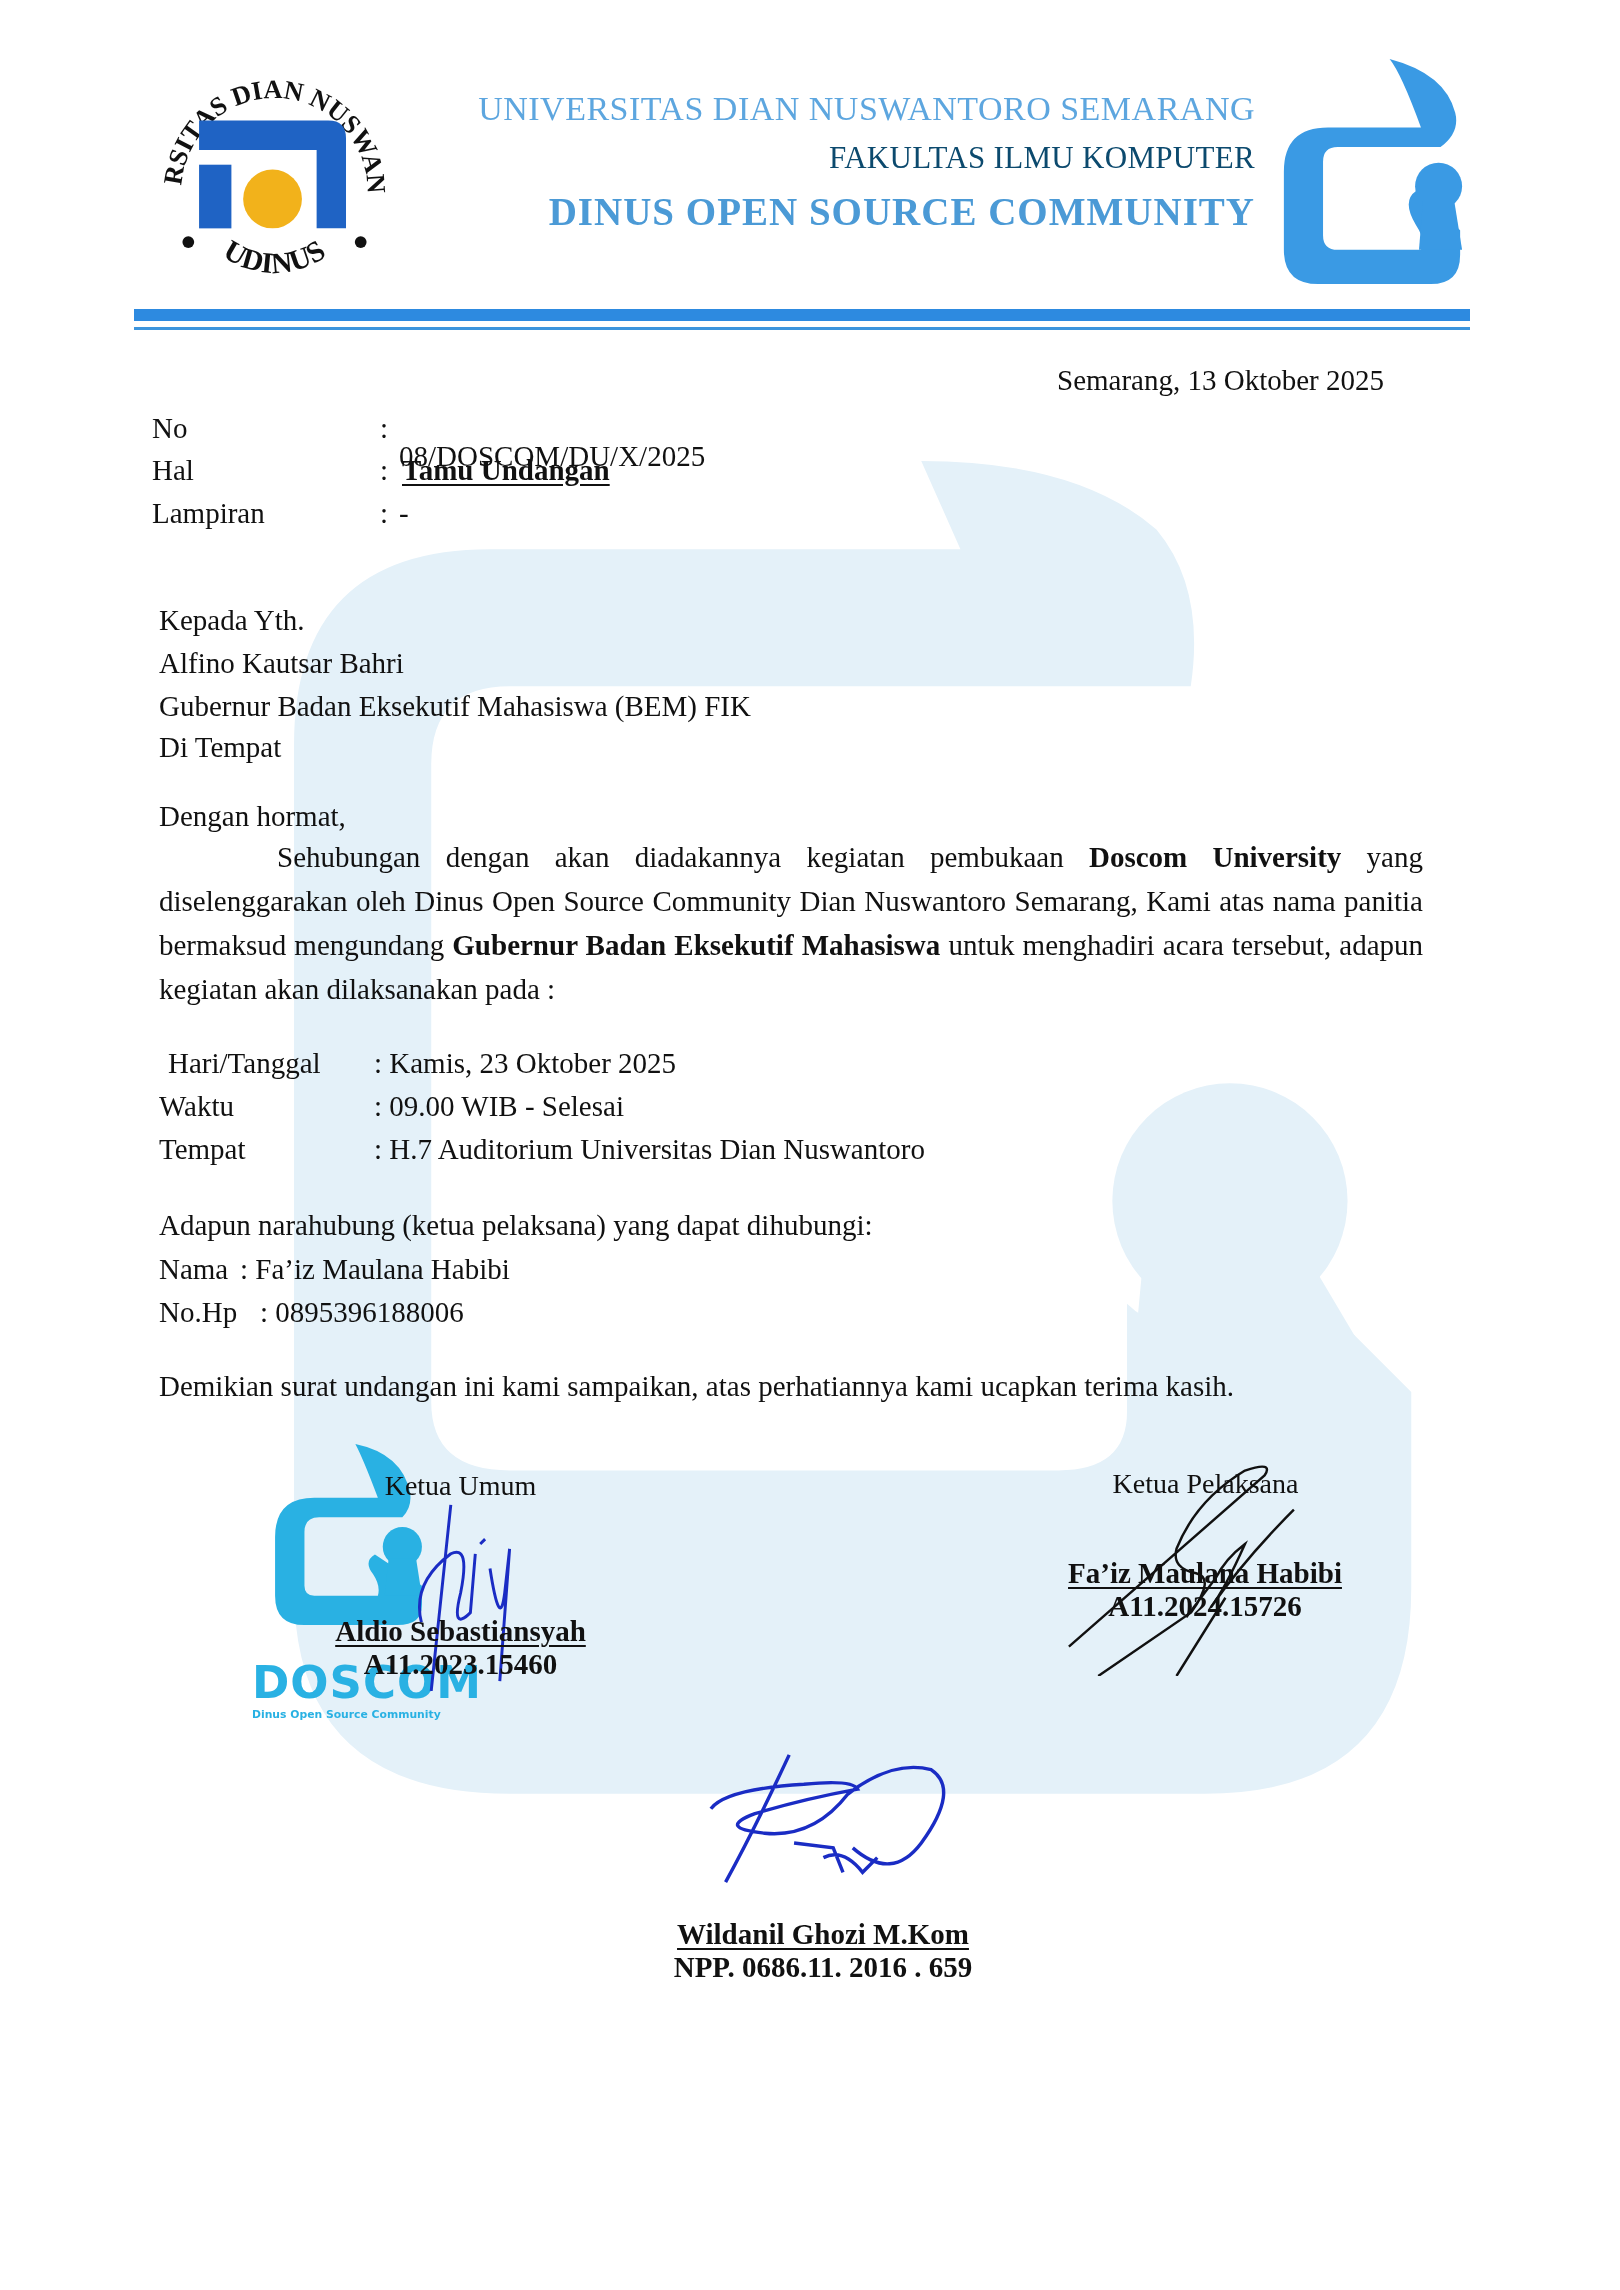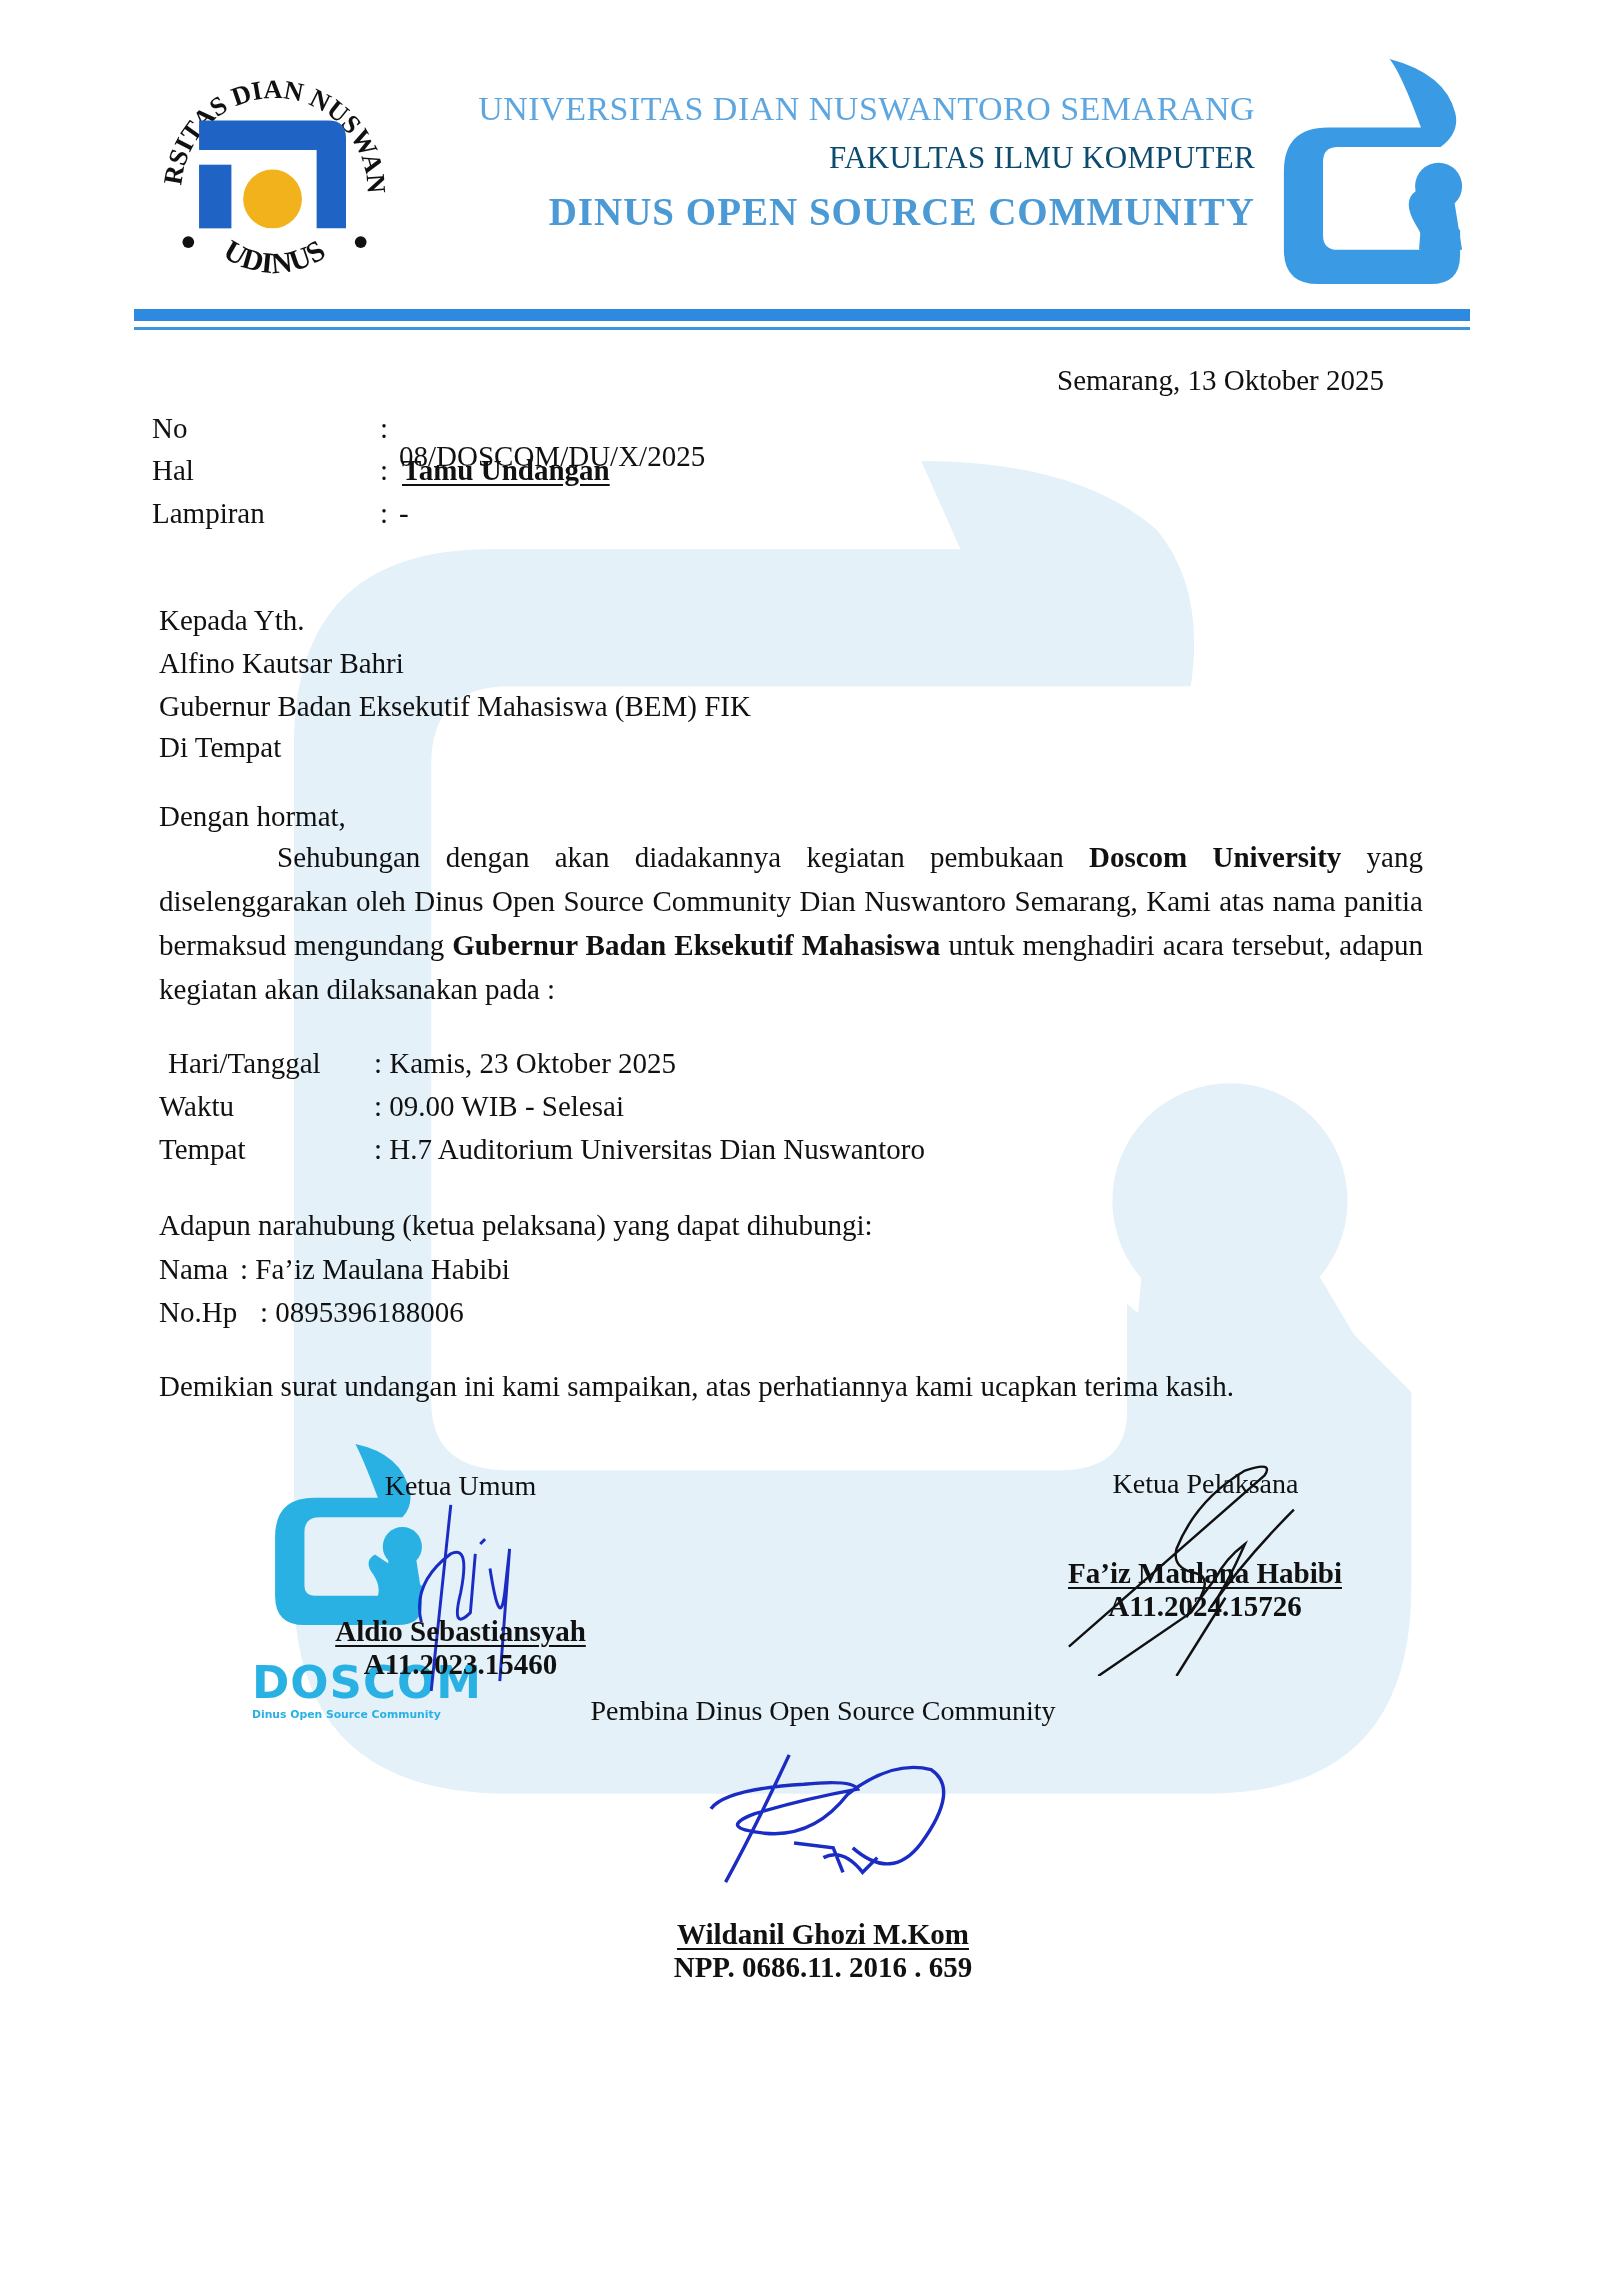--- a/index.html
+++ b/index.html
@@ -144,21 +144,20 @@
 </div>
 <svg class="abs" style="left:1049px;top:1451px;width:255px;height:225px;" viewBox="0 0 260 230" xmlns="http://www.w3.org/2000/svg">
   <path d="M 20 200 L 220 25 Q 230 10 200 20 Q 150 50 130 100 Q 125 120 150 125 Q 170 130 145 165 L 50 230 M 140 170 L 170 130 Q 180 110 200 95 Q 180 140 165 160 Q 200 110 250 60 M 180 150 L 130 230" fill="none" stroke="#111" stroke-width="2.5"></path>
 </svg>
 <div class="sig-block" style="left:1019px;top:1557px;width:372px;">
   <div class="sig-name">Fa’iz Maulana Habibi</div>
   <div class="sig-id">A11.2024.15726</div>
 </div>
 
 <div class="sig-block" style="left:529px;top:1691px;width:588px;">
-  <div style="margin-top:3.9px;">Pembina Dinus Open Source Community</div>
 </div>
 <svg class="abs" style="left:696px;top:1750px;width:294px;height:137px;" viewBox="0 0 300 140" xmlns="http://www.w3.org/2000/svg">
   <path d="M 95 5 Q 60 80 30 135 M 15 60 Q 30 40 110 35 Q 160 30 165 40 Q 110 50 60 65 Q 20 80 70 85 Q 120 90 155 45 Q 200 10 240 20 Q 270 40 230 95 Q 200 135 160 100 M 100 95 L 140 100 L 150 125 M 130 110 Q 150 100 170 125 L 185 110" fill="none" stroke="#1a2cc4" stroke-width="3.5"></path>
 </svg>
 <div class="sig-block" style="left:529px;top:1882px;width:588px;margin-top:36px;">
   <div class="sig-name">Wildanil Ghozi M.Kom</div>
   <div class="sig-id">NPP. 0686.11. 2016 . 659</div>
 </div>
 
 

